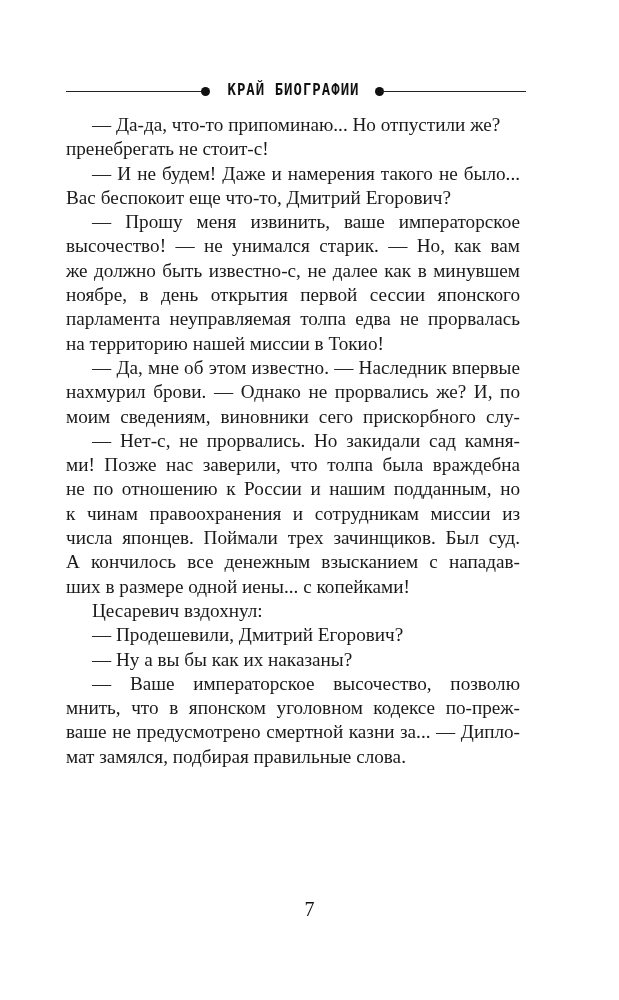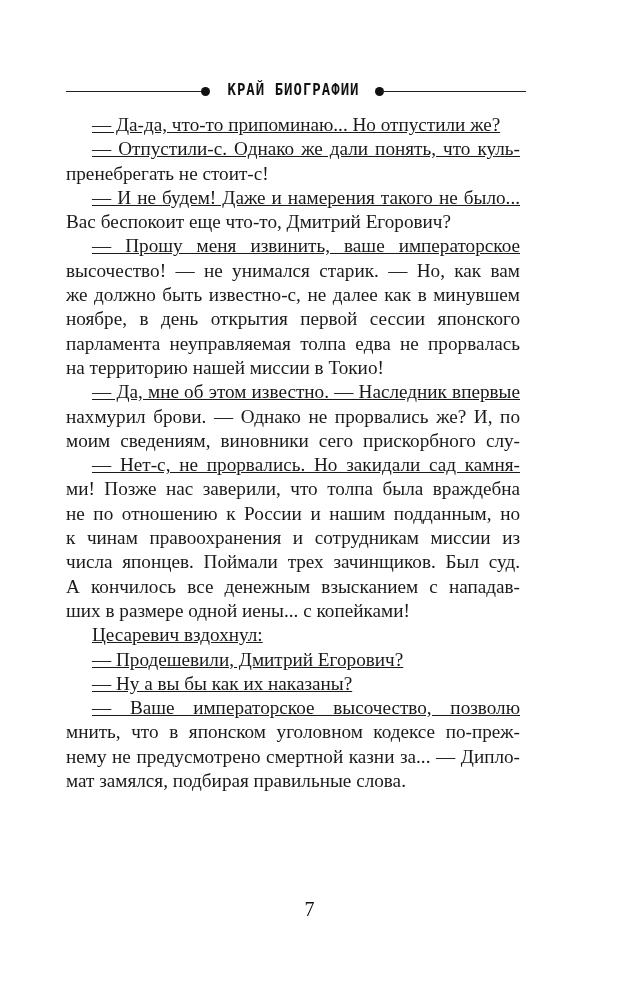--- a/index.html
+++ b/index.html
@@ -13,39 +13,38 @@
   .dot.left { left: 135px; }
   .dot.right { left: 309px; }
   .head-title { position: absolute; left: 150px; width: 155px; top: 1px; text-align: center;
     font-family: "DejaVu Sans Mono", monospace; font-weight: bold; font-size: 14px;
     letter-spacing: 1px; color: #111; transform: scaleY(1.15); }
   .body-text { position: absolute; top: 113px; left: 66px; width: 454px;
     font-family: "Liberation Serif", "DejaVu Serif", serif; font-size: 19.2px; line-height: 24.3px;
     color: #1a1a1a; }
   .line { display: block; white-space: nowrap; height: 24.3px; }
   .line.justify { text-align: justify; text-align-last: justify; white-space: normal; overflow: hidden; }
-  .line.indent { padding-left: 26px; text-decoration: underline; }
+  .line.indent { padding-left: 26px; }
   .page-number { position: absolute; top: 898px; left: 0; width: 619px; text-align: center;
     font-family: "Liberation Serif", "DejaVu Serif", serif; font-size: 20px; color: #111; }
 </style>
 </head>
 <body>
 
 <div class="page">
   <div class="running-head">
     <div class="rule left"></div>
     <div class="dot left"></div>
     <div class="head-title">КРАЙ БИОГРАФИИ</div>
     <div class="dot right"></div>
     <div class="rule right"></div>
   </div>
 
   <div class="body-text" id="body-text">
       <span class="line indent">— Да-да, что-то припоминаю... Но отпустили же?</span>
-      <span class="line indent justify">— Отпустили-с. Однако же дали понять, что куль-</span>
       <span class="line">пренебрегать не стоит-с!</span>
       <span class="line indent justify">— И не будем! Даже и намерения такого не было...</span>
       <span class="line">Вас беспокоит еще что-то, Дмитрий Егорович?</span>
       <span class="line indent justify">— Прошу меня извинить, ваше императорское</span>
       <span class="line justify">высочество! — не унимался старик. — Но, как вам так-</span>
       <span class="line justify">же должно быть известно-с, не далее как в минувшем</span>
       <span class="line justify">ноябре, в день открытия первой сессии японского</span>
       <span class="line justify">парламента неуправляемая толпа едва не прорвалась</span>
       <span class="line">на территорию нашей миссии в Токио!</span>
       <span class="line indent justify">— Да, мне об этом известно. — Наследник впервые</span>
@@ -56,18 +55,18 @@
       <span class="line justify">не по отношению к России и нашим подданным, но</span>
       <span class="line justify">к чинам правоохранения и сотрудникам миссии из</span>
       <span class="line justify">числа японцев. Поймали трех зачинщиков. Был суд.</span>
       <span class="line justify">А кончилось все денежным взысканием с нападав-</span>
       <span class="line">ших в размере одной иены... с копейками!</span>
       <span class="line indent">Цесаревич вздохнул:</span>
       <span class="line indent">— Продешевили, Дмитрий Егорович?</span>
       <span class="line indent">— Ну а вы бы как их наказаны?</span>
       <span class="line indent justify">— Ваше императорское высочество, позволю</span>
       <span class="line justify">мнить, что в японском уголовном кодексе по-преж-</span>
-      <span class="line justify">нему не предусмотрено смертной казни за... — Дипло-</span>
+      <span class="line justify">ваше не предусмотрено смертной казни за... — Дипло-</span>
       <span class="line">мат замялся, подбирая правильные слова.</span>
     </div>
 
   <div class="page-number">7</div>
 </div>
 
 </body></html>

